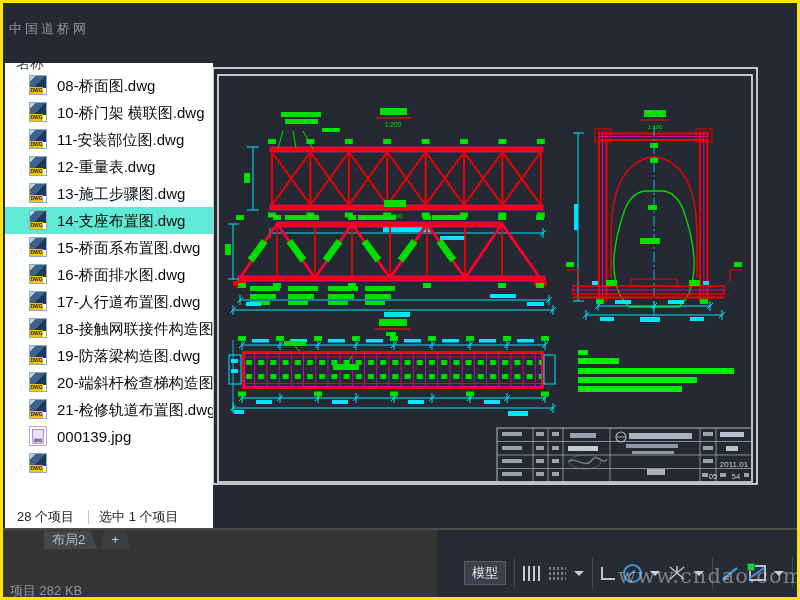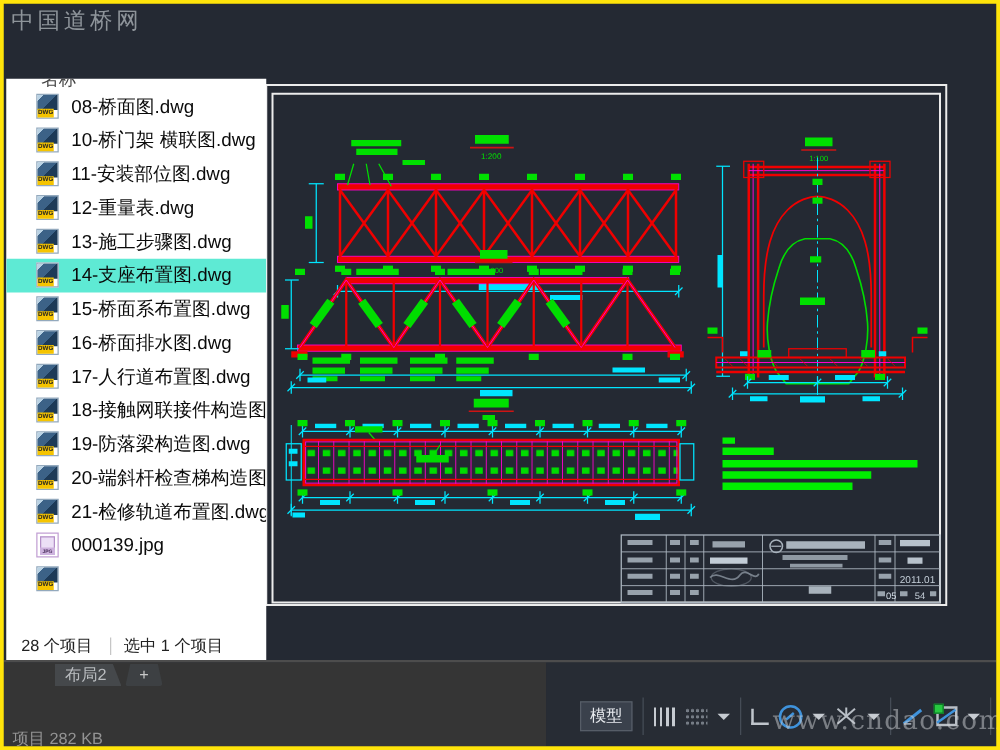--- a/index.html
+++ b/index.html
@@ -2,32 +2,32 @@
 <html><head>
 <meta charset="utf-8">
 <style>
   html,body{margin:0;padding:0;background:#111;}
   #screen{position:relative;width:800px;height:600px;background:#242933;overflow:hidden;
     font-family:"Liberation Sans","DejaVu Sans",sans-serif;}
   
   #frame{position:absolute;inset:0;border:3px solid #ffe40a;z-index:60;pointer-events:none;}
 
   
-  .wm-top{position:absolute;left:9px;top:4px;font-size:18px;letter-spacing:3px;
+  .wm-top{position:absolute;left:9px;top:20px;font-size:13px;letter-spacing:3px;
     color:#9aa0a6;opacity:.9;z-index:40;}
   .wm-bottom{position:absolute;left:618px;top:564px;font-size:21px;
     font-family:"DejaVu Serif","Liberation Serif",serif;color:#cdd0d4;opacity:.5;z-index:40;letter-spacing:1px;}
 
   
   #cad-canvas{position:absolute;inset:0;z-index:1;}
 
   
   #file-panel{position:absolute;left:5px;top:63px;width:208px;height:465px;background:#fff;
     z-index:10;overflow:hidden;}
-  #file-header{height:9px;overflow:hidden;padding-left:28px;}
+  #file-header{height:9px;overflow:hidden;padding-left:11px;}
   #file-header span{display:block;margin-top:-8px;font-size:14px;color:#444;}
   .frow{position:relative;height:27px;line-height:27px;white-space:nowrap;overflow:hidden;}
   .frow.selected{background:#5eead4;}
   .fname{position:absolute;left:52px;top:0;font-size:15px;color:#0b0b0b;}
   .ficon{position:absolute;left:24px;top:3px;width:18px;height:20px;background:#fff;
     border:1px solid #93a9bd;box-sizing:border-box;}
   .ficon.dwg::before{content:"";position:absolute;left:0;top:0;right:0;height:12px;
     background:linear-gradient(135deg,#b9d2e4 18%,#3c6287 18% 55%,#1d3a57 55%);}
   .ficon.dwg::after{content:"DWG";position:absolute;left:0;bottom:0;width:13px;height:7px;
     background:#f5c400;color:#222;font-size:5px;font-weight:bold;line-height:7px;text-align:center;}

